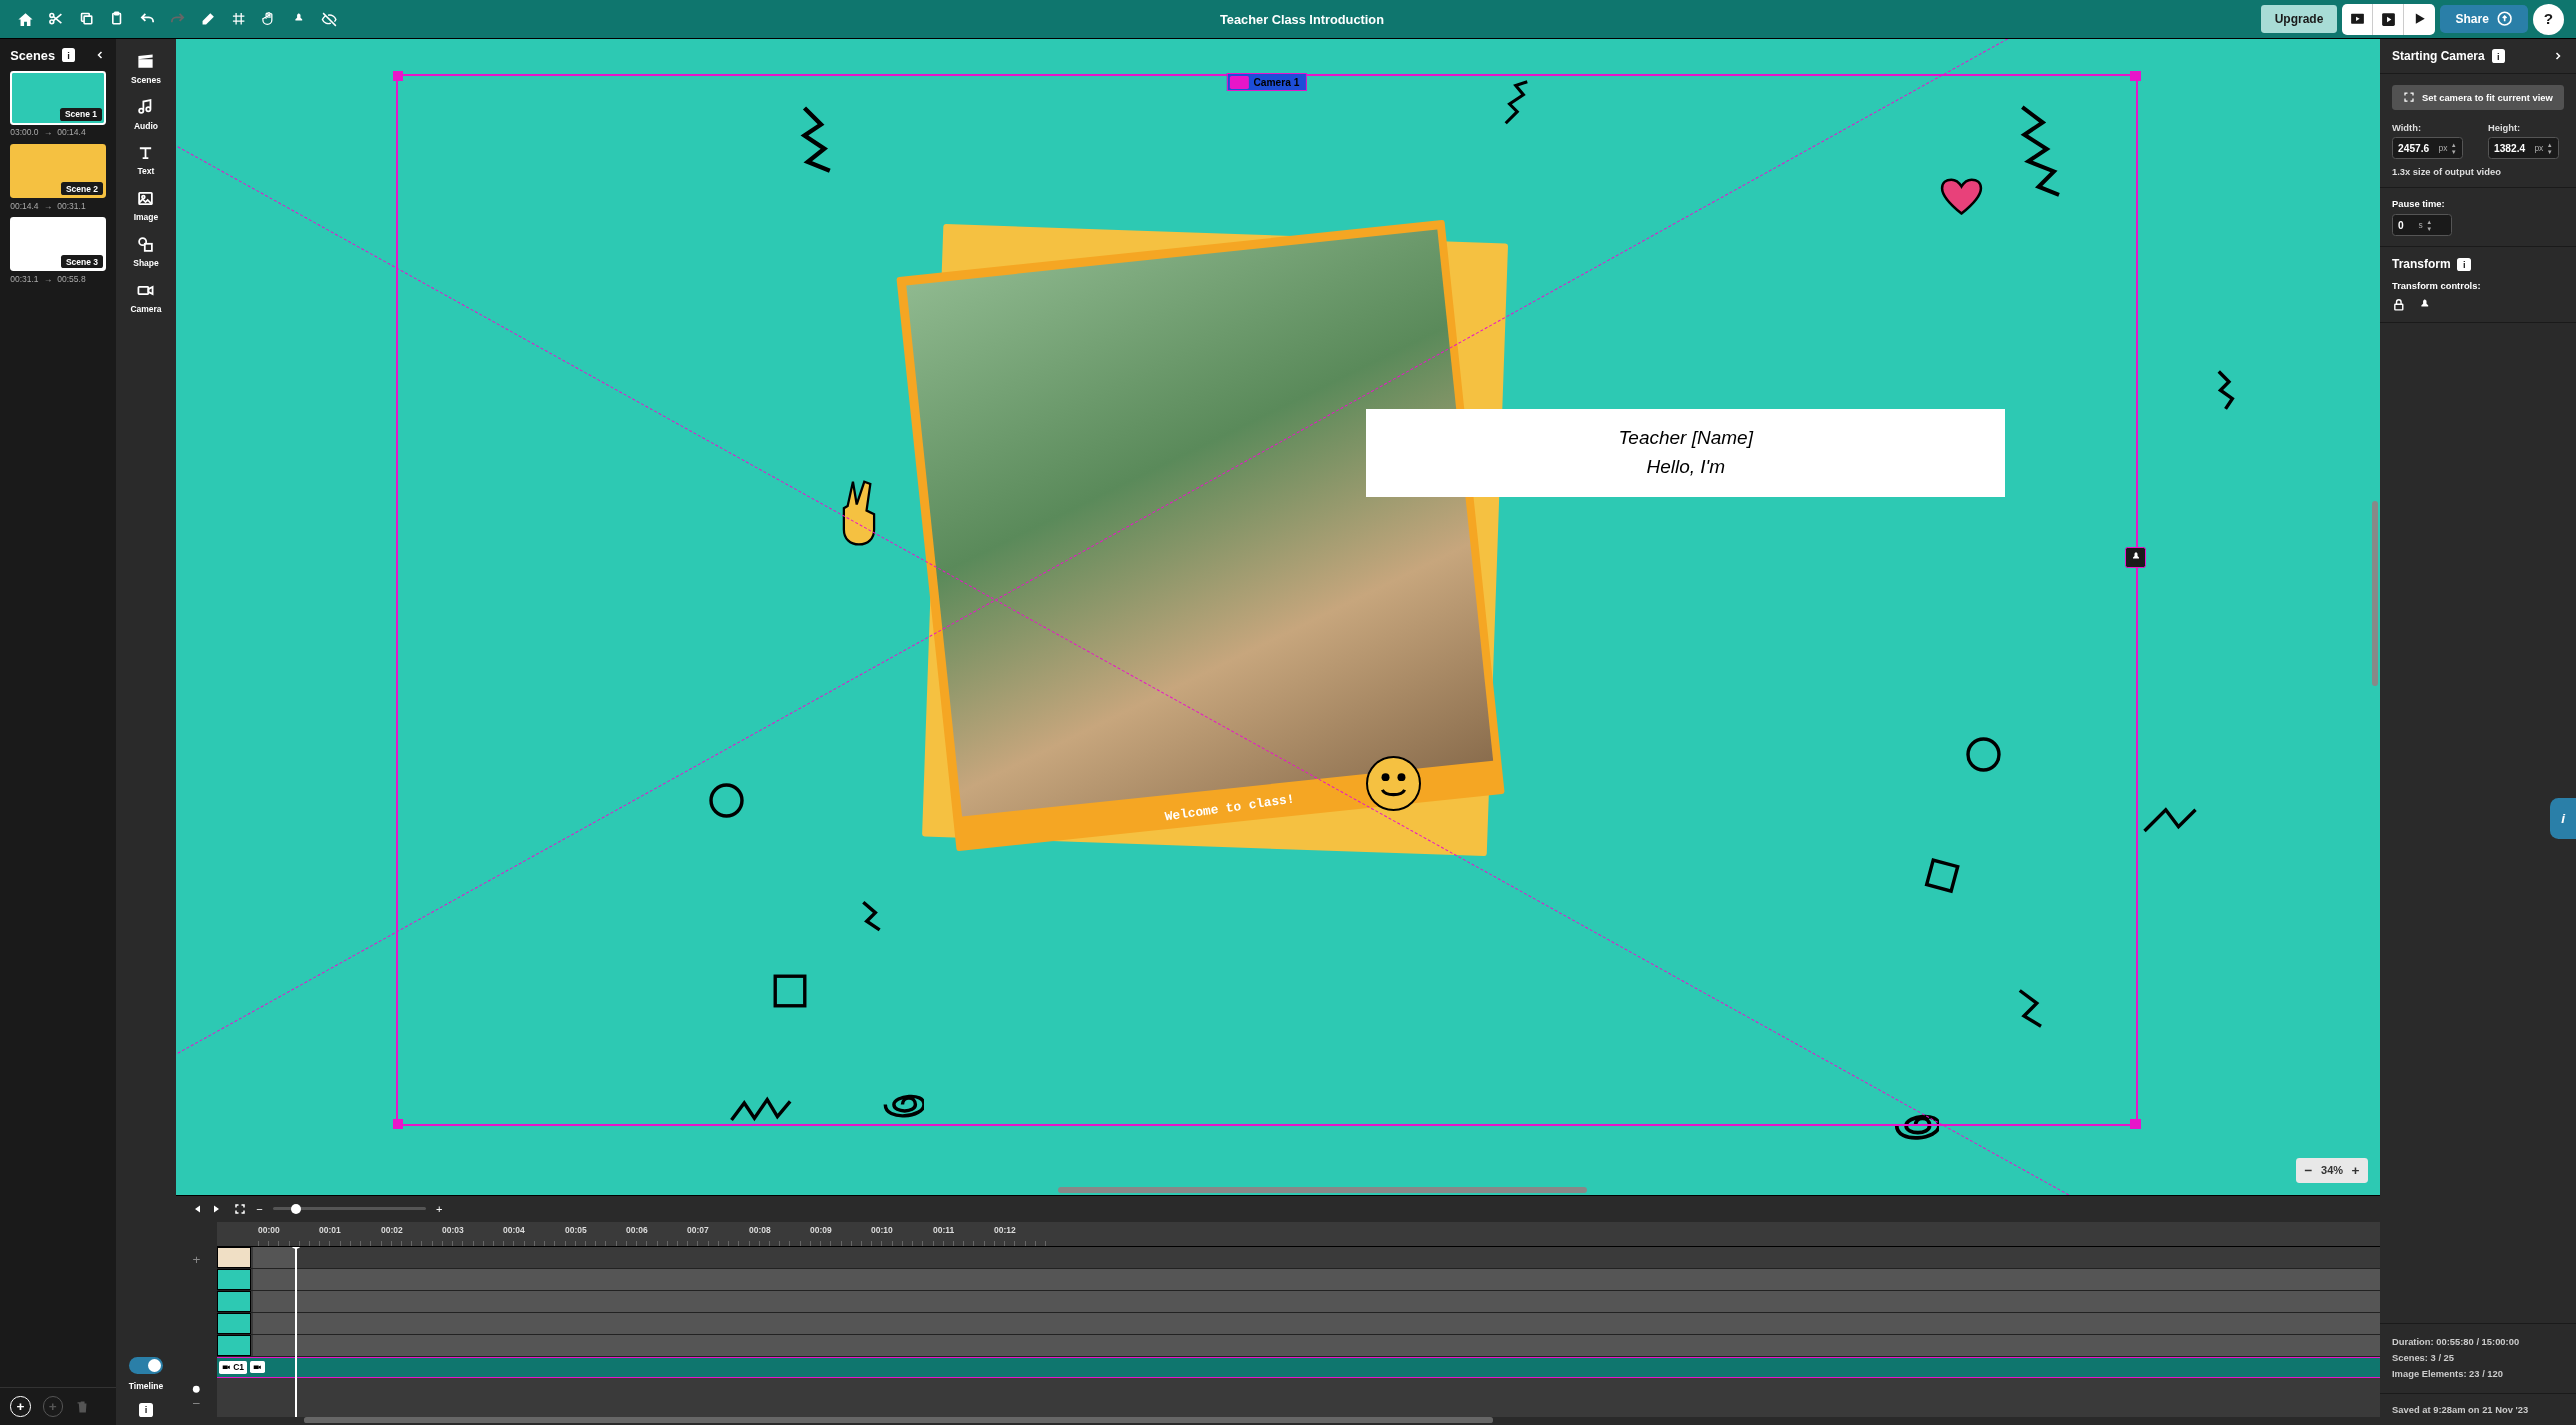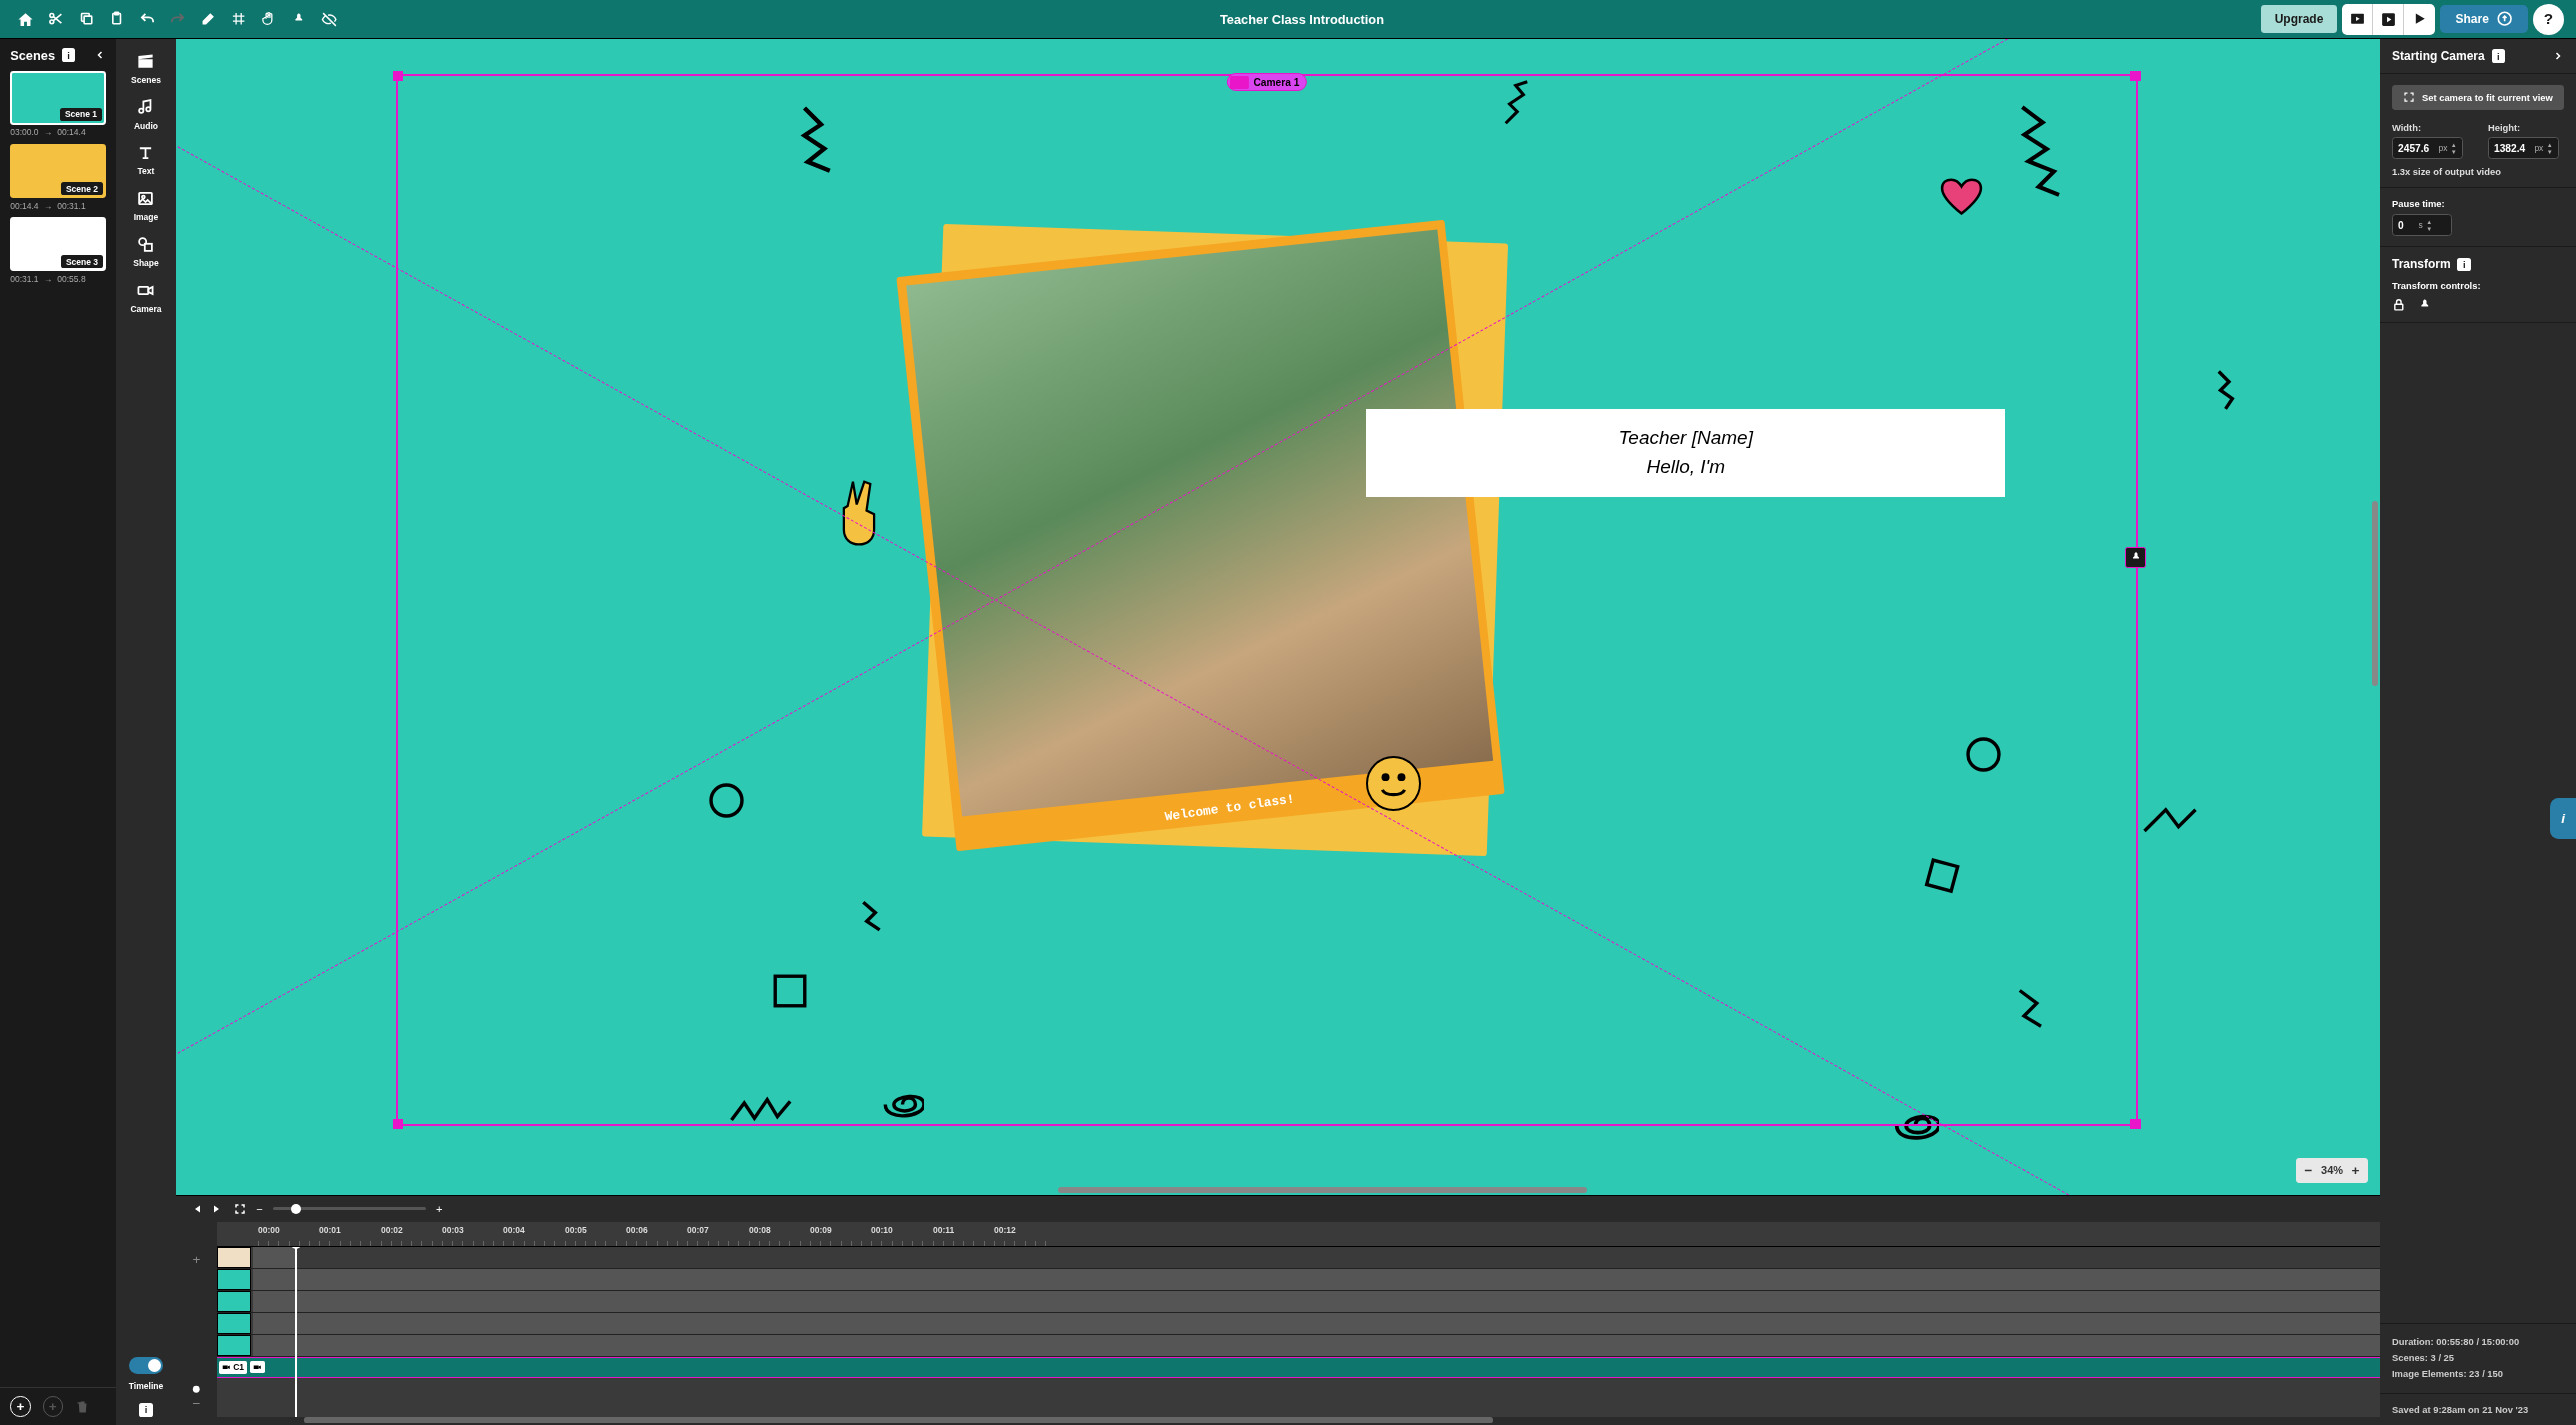--- a/index.html
+++ b/index.html
@@ -50,21 +50,21 @@
 
 .center-col { flex: 1; display: flex; flex-direction: column; background: #333; min-width: 0; }
 .canvas-area { flex: 1; position: relative; overflow: hidden; background: #333; }
 .canvas { position: absolute; left: 0; right: 0; top: 0; bottom: 0; background: #2dc9b3; }
 .camera-frame { position: absolute; left: 10%; top: 3%; width: 79%; height: 91%; border: 2.6px solid #e815c9; }
 .camera-frame .handle { position: absolute; width: 10.2px; height: 10.2px; background: #e815c9; }
 .camera-frame .h-tl { top: -5.1px; left: -5.1px; }
 .camera-frame .h-tr { top: -5.1px; right: -5.1px; }
 .camera-frame .h-bl { bottom: -5.1px; left: -5.1px; }
 .camera-frame .h-br { bottom: -5.1px; right: -5.1px; }
-.camera-label { position: absolute; top: -2.6px; left: 50%; transform: translateX(-50%); background: #d946ef; border: 1.7px solid #e815c9; font-size: 10.2px; font-weight: 700; color: #000; padding: 2.6px 6.8px 2.6px 25.6px; border-radius: 9px; }
+.camera-label { position: absolute; top: -2.6px; left: 50%; transform: translateX(-50%); background: #1d4ed8; border: 1.7px solid #e815c9; font-size: 10.2px; font-weight: 700; color: #000; padding: 2.6px 6.8px 2.6px 25.6px; border-radius: 0; }
 .camera-label::before { content: ''; position: absolute; left: 1.7px; top: 1.7px; bottom: 1.7px; width: 19px; background: #e815c9; border-radius: 1.7px; }
 .diag { position: absolute; width: 140%; border-top: 1.7px dashed #e815c9; }
 .diag.d1 { top: 0; left: -20%; transform-origin: left; transform: rotate(29deg); }
 .diag.d2 { bottom: 0; left: -20%; transform-origin: left; transform: rotate(-29deg); }
 .pin { position: absolute; right: -10.2px; top: 45%; width: 20.4px; height: 20.4px; background: #1a1a1a; border: 1.7px solid #e815c9; border-radius: 2.6px; display: flex; align-items: center; justify-content: center; color: #fff; }
 
 
 .doodle { position: absolute; stroke: #000; fill: none; stroke-width: 4; }
 .polaroid { position: absolute; left: 34%; top: 18%; width: 25%; transform: rotate(-6deg); }
 .polaroid .stack { position: absolute; inset: -12px -20.4px -24px 6.8px; background: #f5c141; transform: rotate(8deg); border-radius: 2.6px; }
@@ -687,21 +687,21 @@
           <span class="i">
               <svg width="13.6" height="13.6" viewBox="0 0 24 24" fill="currentColor">
                 <path d="M12 2l3 3v5l3 3v2H6v-2l3-3V5zM12 15v7"></path>
               </svg>
             </span>
         </div>
       </div>
       <div class="rp-status">
         <div>Duration: 00:55:80 / 15:00:00</div>
         <div>Scenes: 3 / 25</div>
-        <div>Image Elements: 23 / 150</div>
+        <div>Image Elements: 23 / 120</div>
       </div>
       <div class="rp-saved">Saved at 9:28am on 21 Nov '23</div>
     </div>
   </div>
 </div>
 
 <div class="info-tab">i</div>
 
 
 </body></html>

